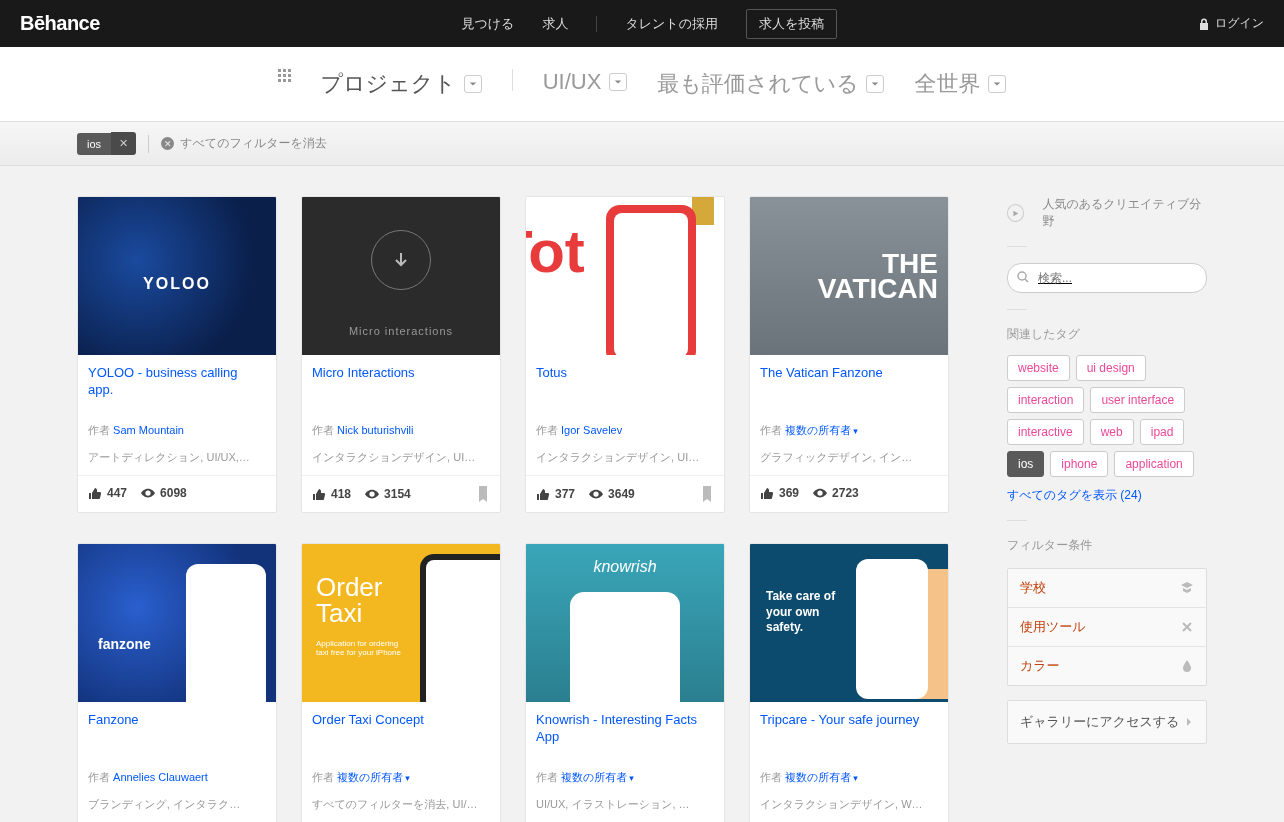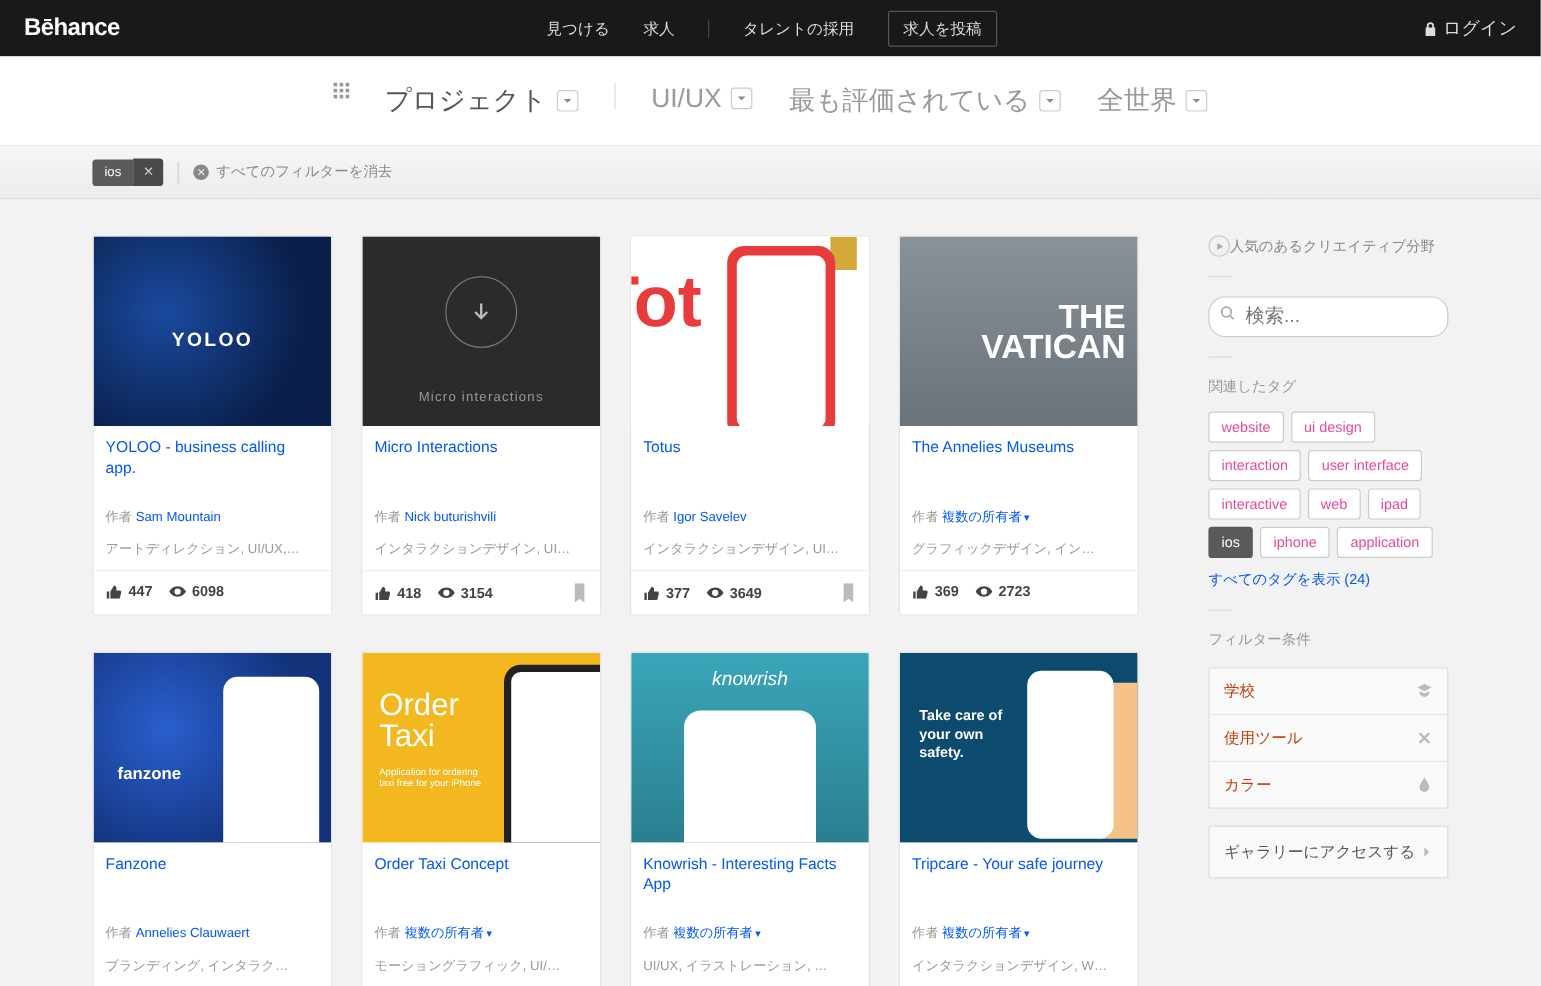--- a/index.html
+++ b/index.html
@@ -5,21 +5,21 @@
 * { margin: 0; padding: 0; box-sizing: border-box; }
 body { font-family: -apple-system, "Helvetica Neue", Arial, sans-serif; background: #f2f2f2; color: #222; }
 
 
 .topnav { background: #191919; height: 47px; display: flex; align-items: center; padding: 0 20px; }
 .logo { color: #fff; font-weight: 700; font-size: 20px; letter-spacing: -0.5px; }
 .topnav-center { flex: 1; display: flex; justify-content: center; align-items: center; gap: 28px; }
 .topnav-link { color: #ddd; font-size: 13px; cursor: pointer; }
 .topnav-sep { width: 1px; height: 16px; background: #444; }
 .post-btn { border: 1px solid #555; padding: 5px 12px; color: #ddd; font-size: 13px; border-radius: 2px; cursor: pointer; }
-.login { display: flex; align-items: center; gap: 6px; color: #ddd; font-size: 15px; cursor: pointer; }
+.login { display: flex; align-items: center; gap: 6px; color: #ddd; font-size: 12px; cursor: pointer; }
 .lock-icon { width: 10px; height: 12px; fill: #ddd; }
 
 
 .filterbar { background: #fff; border-bottom: 1px solid #e0e0e0; padding: 22px 0; }
 .filterbar-inner { display: flex; justify-content: center; align-items: flex-start; gap: 30px; }
 .grid-icon { display: inline-grid; grid-template-columns: repeat(3,3px); grid-template-rows: repeat(3,3px); gap: 2px; }
 .grid-icon span { background: #999; }
 .filter-drop { display: flex; align-items: center; gap: 8px; color: #999; font-size: 22px; cursor: pointer; }
 .filter-drop.active { color: #555; }
 .chev-btn { width: 18px; height: 18px; border: 1px solid #ccc; border-radius: 3px; display: inline-flex; align-items: center; justify-content: center; }
@@ -49,26 +49,26 @@
 .owners-chev { color: #0057ff; font-size: 9px; margin-left: 2px; }
 .cats { font-size: 11px; color: #999; margin-top: 12px; white-space: nowrap; overflow: hidden; text-overflow: ellipsis; }
 .stats { border-top: 1px solid #eee; padding: 10px; margin-top: 10px; display: flex; align-items: center; gap: 14px; }
 .stat { display: flex; align-items: center; gap: 5px; font-size: 12px; font-weight: 700; color: #444; }
 .stat svg { width: 14px; height: 12px; fill: #444; }
 .feature-flag { margin-left: auto; width: 14px; height: 16px; }
 .feature-flag svg { fill: #bbb; }
 
 
 .sidebar { width: 200px; }
-.side-head { display: flex; align-items: center; gap: 0; color: #888; font-size: 12px; margin-bottom: 14px; }
+.side-head { display: flex; align-items: center; gap: 18px; color: #888; font-size: 12px; margin-bottom: 14px; }
 .play-icon { width: 18px; height: 18px; border: 1px solid #ccc; border-radius: 50%; display: inline-flex; align-items: center; justify-content: center; }
 .play-icon svg { width: 7px; height: 7px; fill: #aaa; }
 .side-hr { border: none; border-top: 1px solid #ddd; width: 20px; margin: 16px 0; }
 .search-box { position: relative; }
-.search-box input { width: 100%; padding: 7px 10px 7px 30px; border: 1px solid #ccc; border-radius: 14px; font-size: 16px; outline: none; }
+.search-box input { width: 100%; padding: 7px 10px 7px 30px; border: 1px solid #ccc; border-radius: 14px; font-size: 12px; outline: none; text-decoration: underline; }
 .search-box svg { position: absolute; left: 10px; top: 8px; width: 12px; height: 12px; fill: #aaa; }
 .side-label { color: #999; font-size: 12px; margin-bottom: 12px; }
 .tags-wrap { display: flex; flex-wrap: wrap; gap: 6px; }
 .rtag { border: 1px solid #ccc; background: #fff; padding: 5px 10px; font-size: 12px; border-radius: 3px; cursor: pointer; color:#ec4899; }
 .rtag.active { background: #5a5a5a; color: #fff; border-color: #5a5a5a; }
 .show-all { color: #0057ff; font-size: 12px; margin-top: 10px; cursor: pointer; }
 .refine-list { margin-top: 14px; border: 1px solid #ddd; border-radius: 2px; background:#f9f9f9; }
 .refine-item { padding: 10px 12px; border-bottom: 1px solid #e5e5e5; font-size: 13px; color: #c2410c; display: flex; justify-content: space-between; align-items: center; cursor: pointer; }
 .refine-item:last-child { border-bottom: none; }
 .refine-item svg { width: 14px; height: 14px; fill: #bbb; }
@@ -273,21 +273,21 @@
         <span class="feature-flag"><svg viewBox="0 0 14 16">
               <path d="M3 0v16l4-3 4 3V0z"></path>
             </svg></span>
       </div>
     </div>
     <div class="card">
       <div class="thumb t-vatican">
           <div class="txt">THE<br>VATICAN</div>
         </div>
       <div class="tombstone">
-        <div class="title">The Annelies Museums</div>
+        <div class="title">The Vatican Fanzone</div>
         <div class="byline">作者 <a>複数の所有者</a><span class="owners-chev">▾</span></div>
         <div class="cats">グラフィックデザイン, イン…</div>
       </div>
       <div class="stats">
         <span class="stat">
             <svg viewBox="0 0 14 12">
               <path d="M1 6h2v6H1zM4 6l3-5c1 0 2 1 2 2v2h3c1 0 1 1 1 2l-1 4c0 1-1 1-1 1H4z"></path>
             </svg>
             <span>369</span>
           </span>
@@ -331,21 +331,21 @@
       <div class="thumb t-order">
           <div class="txt">Order<br>Taxi</div>
           <div class="sub">Application for ordering taxi free for your iPhone</div>
           <div class="phone">
             <div class="phone-inner"></div>
           </div>
         </div>
       <div class="tombstone">
         <div class="title">Order Taxi Concept</div>
         <div class="byline">作者 <a>複数の所有者</a><span class="owners-chev">▾</span></div>
-        <div class="cats">モーショングラフィック, UI/…</div>
+        <div class="cats">すべてのフィルターを消去, UI/…</div>
       </div>
       <div class="stats">
         <span class="stat">
             <svg viewBox="0 0 14 12">
               <path d="M1 6h2v6H1zM4 6l3-5c1 0 2 1 2 2v2h3c1 0 1 1 1 2l-1 4c0 1-1 1-1 1H4z"></path>
             </svg>
             <span>282</span>
           </span>
         <span class="stat">
             <svg viewBox="0 0 16 10">

